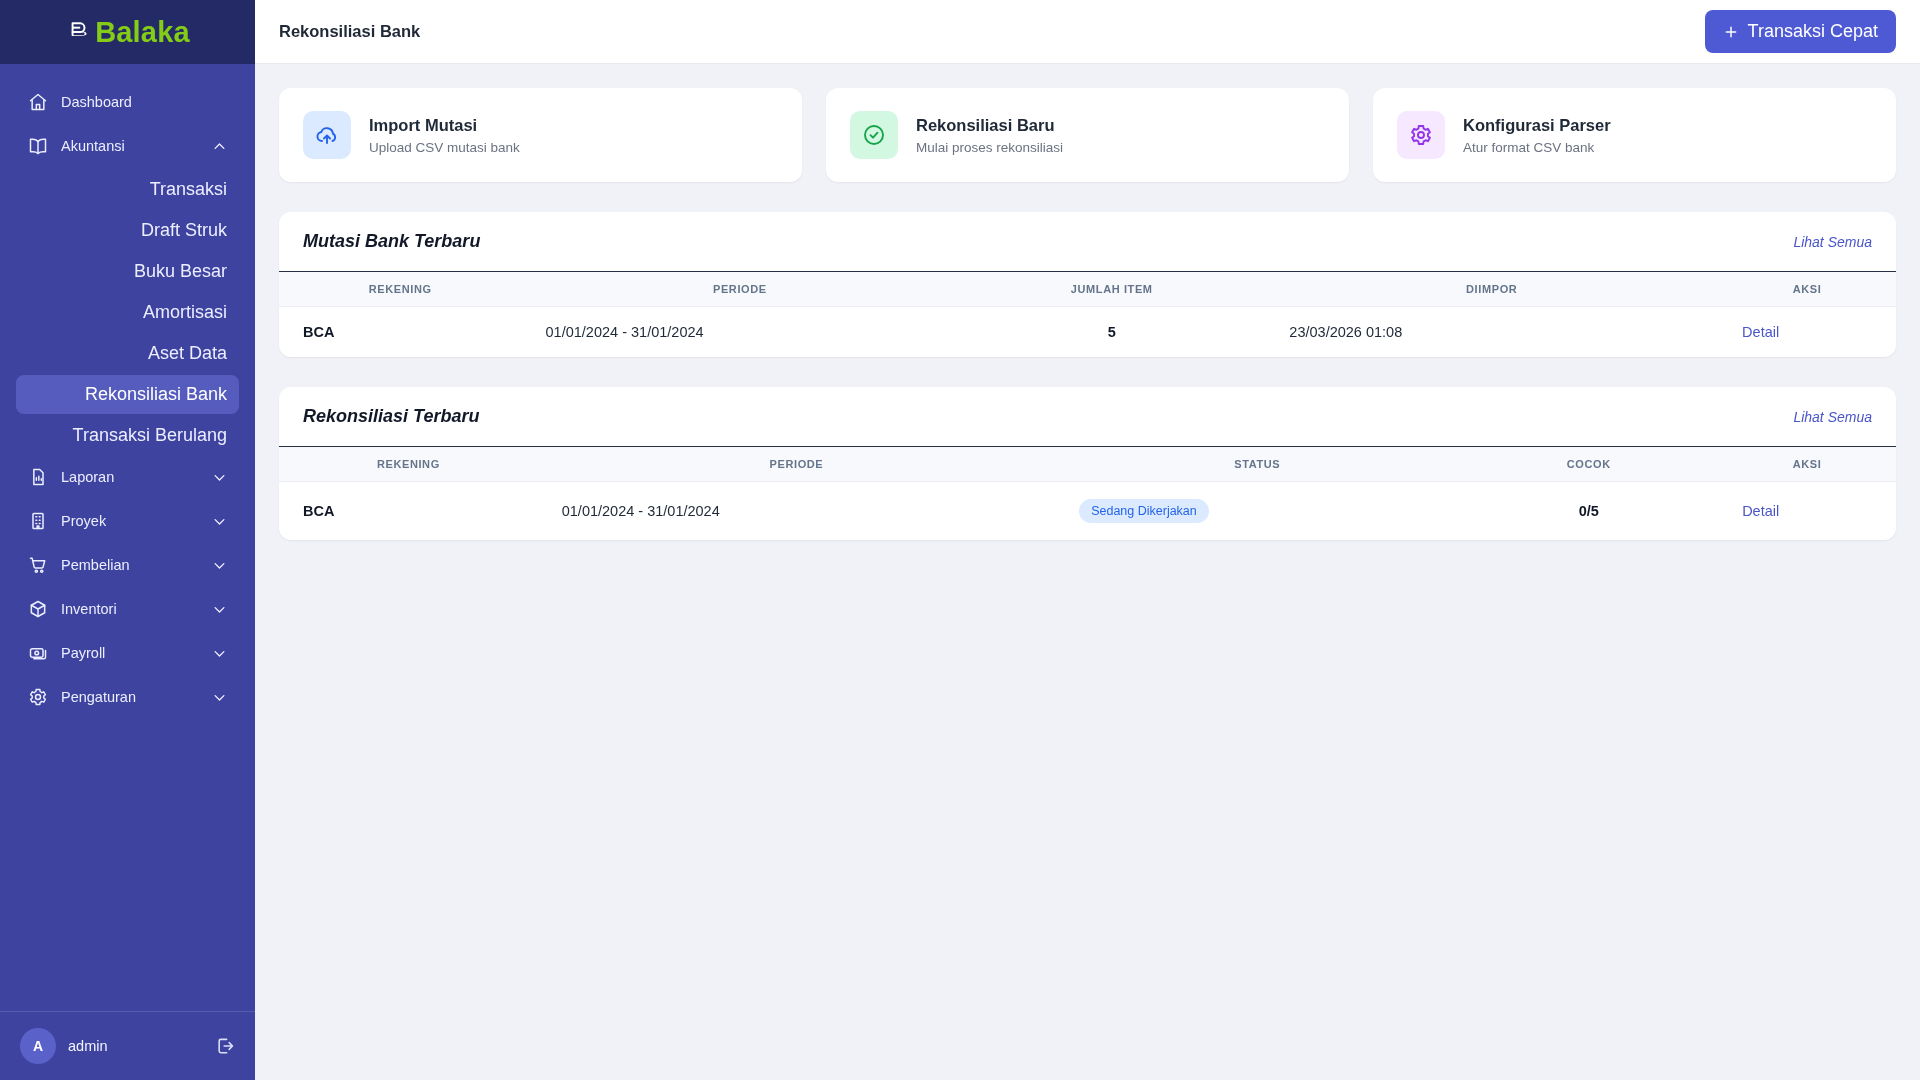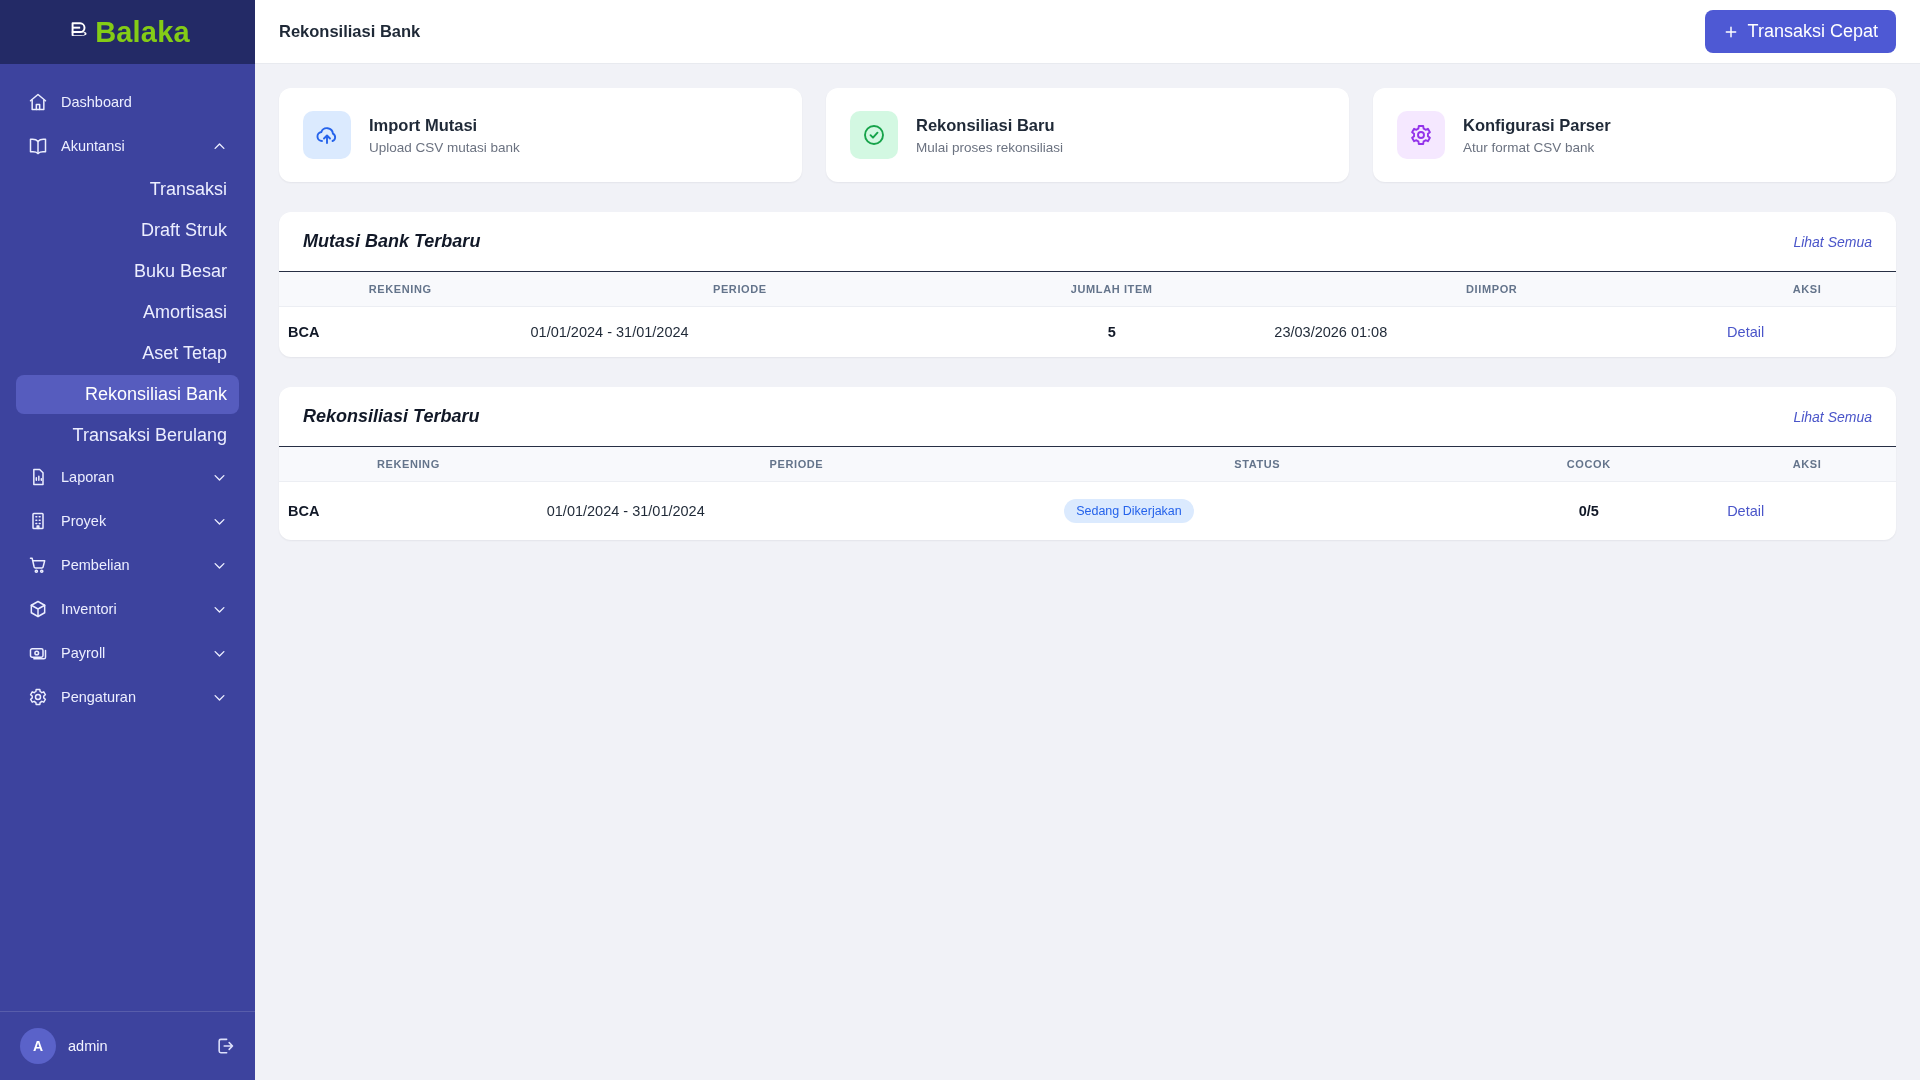--- a/index.html
+++ b/index.html
@@ -91,21 +91,21 @@
     font-style:italic;
   }
   .section-title { font-size:18px; font-weight:bold; color:#111827; }
   .see-all { font-size:14px; color:#4a55c9; text-decoration:none; cursor:pointer; }
   table { width:100%; border-collapse:collapse; }
   thead tr { background:#f8f9fc; border-top:1px solid #272f44; }
   th {
     text-align:center; font-size:11px; font-weight:bold; letter-spacing:.6px;
     color:#64748b; text-transform:uppercase; padding:11px 24px;
   }
-  td { padding:17px 9px; font-size:14.5px; color:#1f2937; border-top:1px solid #eceef3; }
+  td { padding:17px 24px; font-size:14.5px; color:#1f2937; border-top:1px solid #eceef3; }
   .num { text-align:center; }
   .strong { font-weight:bold; color:#111827; }
   .detail-link { color:#4a55c9; text-decoration:none; cursor:pointer; }
   .badge {
     display:inline-block; background:#dbeafe; color:#2563eb;
     font-size:12.5px; padding:5px 12px; border-radius:999px;
   }
 </style>
 </head>
 <body>
@@ -146,21 +146,21 @@
         <svg viewBox="0 0 24 24" fill="none" stroke="currentColor" stroke-width="2.2" stroke-linecap="round" stroke-linejoin="round">
             <path d="M5 15l7-7 7 7"></path>
           </svg>
       </span>
     </div>
 
     <div class="nav-sub">Transaksi</div>
     <div class="nav-sub">Draft Struk</div>
     <div class="nav-sub">Buku Besar</div>
     <div class="nav-sub">Amortisasi</div>
-    <div class="nav-sub">Aset Tetap</div>
+    <div class="nav-sub">Aset Data</div>
     <div class="nav-sub active">Rekonsiliasi Bank</div>
     <div class="nav-sub">Transaksi Berulang</div>
 
     <div class="nav-item">
       <span class="nav-icon">
         <svg viewBox="0 0 24 24" fill="none" stroke="currentColor" stroke-width="1.8" stroke-linecap="round" stroke-linejoin="round">
             <path d="M7 3h7l4 4v14H7z"></path>
             <path d="M10 16v-3M13 16v-5M16 16v-2"></path>
           </svg>
       </span>

